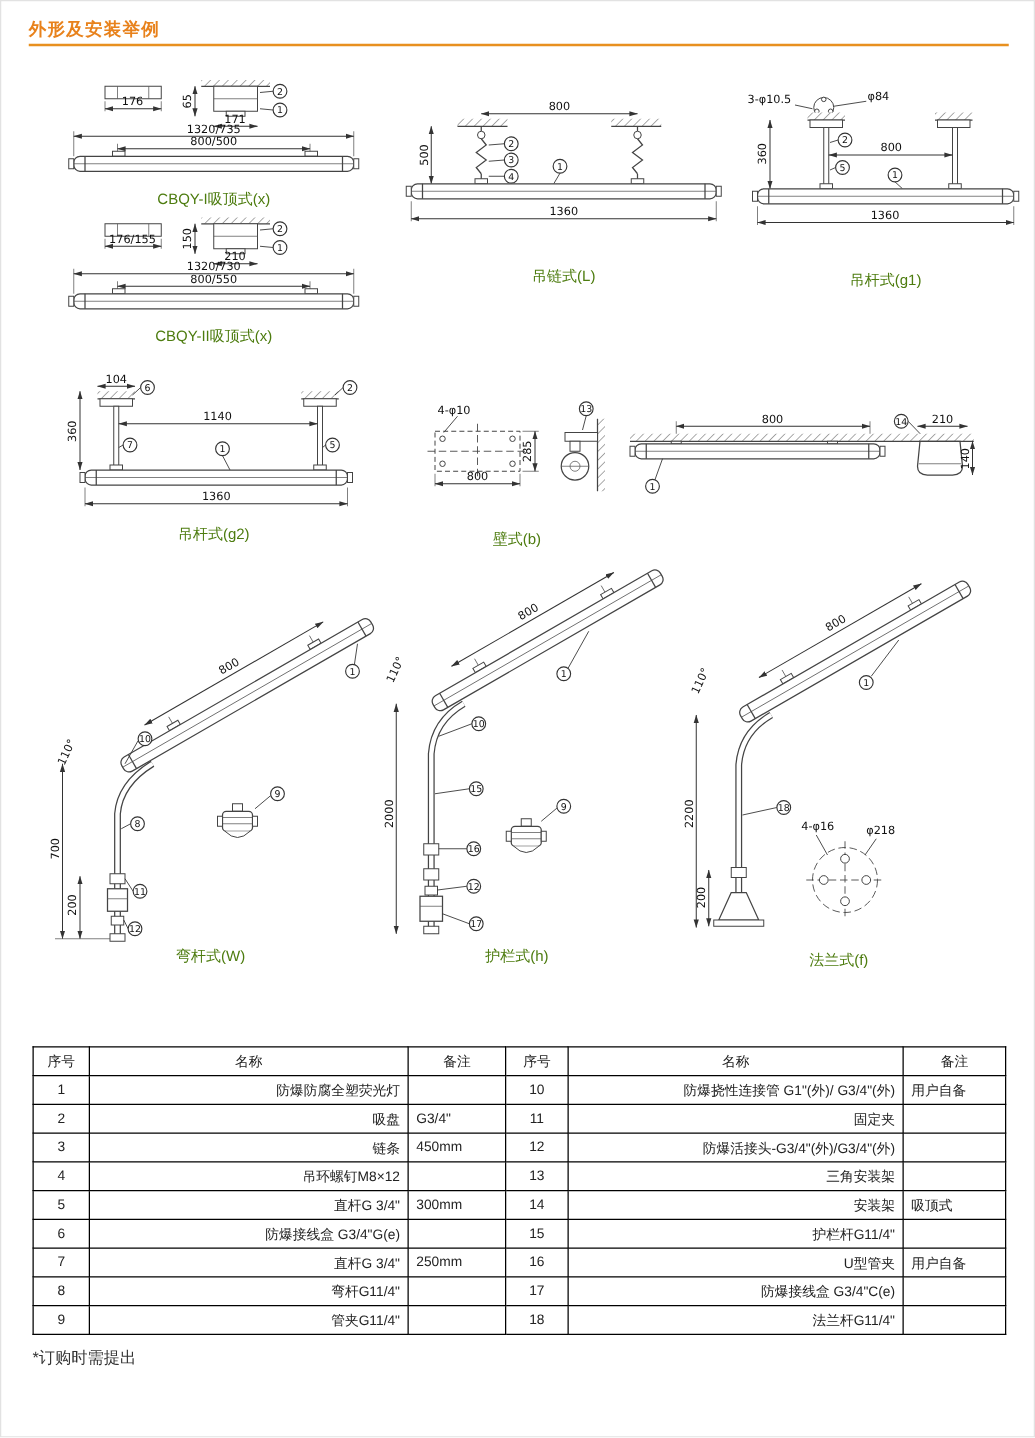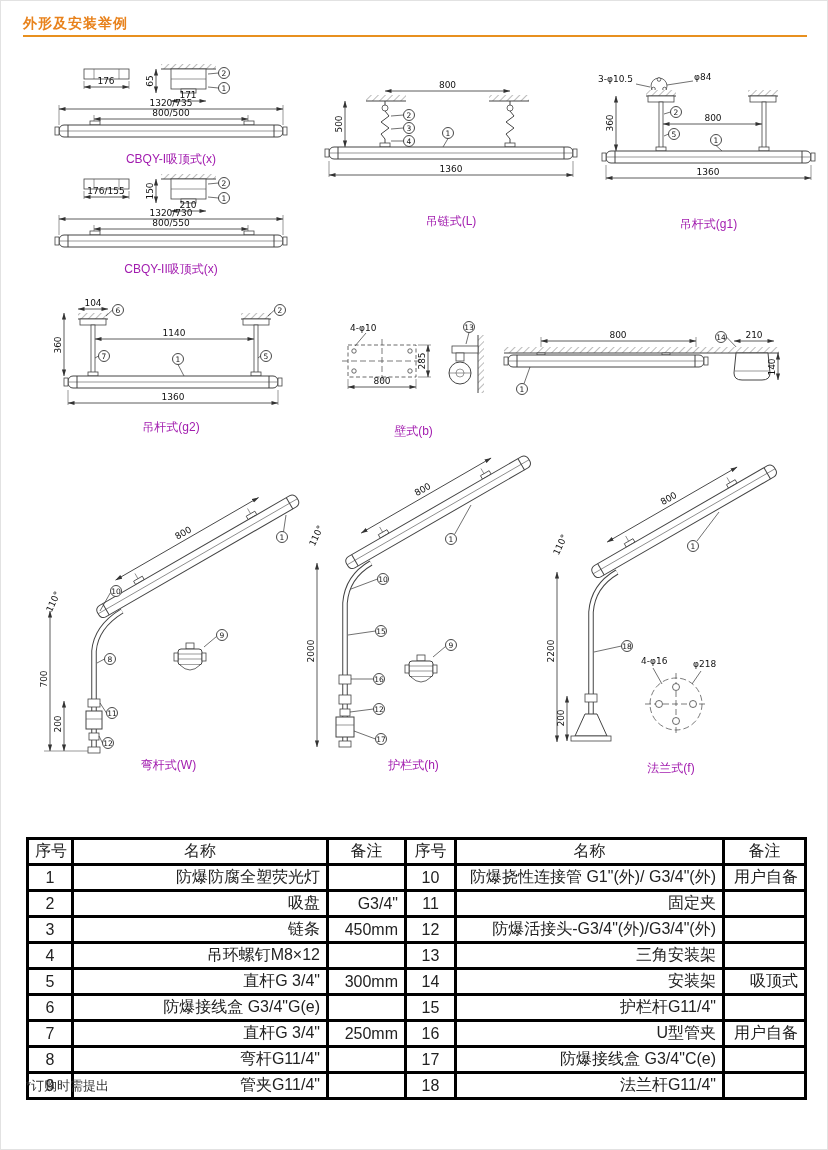--- a/index.html
+++ b/index.html
@@ -6,44 +6,44 @@
   html,body { background:#fff; }
   body {
     width:828px; height:1150px; position:relative;
     font-family:"Liberation Sans","DejaVu Sans",sans-serif;
     color:#222;
   }
   .page { position:absolute; inset:0; background:#fff; border:1px solid #e2e2e2; }
   .title { position:absolute; left:22px; top:14px; font-size:14px; font-weight:bold; color:#e8821c; letter-spacing:1px;text-align:right; }
   .rule  { position:absolute; left:22px; top:34px; width:784px; height:2px; background:#e8901f; }
   .diagram { position:absolute; }
-  .caption { position:absolute; left:0; right:0; text-align:center; font-size:12px; color:#a21caf; }
+  .caption { position:absolute; left:0; right:0; text-align:center; font-size:12px; color:#4d7c0f; }
   svg { display:block; overflow:visible; }
   svg text { font-family:"DejaVu Sans",sans-serif; }
   .dtxt { font-size:9px; fill:#111; }
   .ln   { stroke:#444; stroke-width:1; fill:none; }
   .thin { stroke:#555; stroke-width:0.6; fill:none; }
   .dim  { stroke:#333; stroke-width:0.8; fill:none; }
   .fillw  { fill:#fff; stroke:#444; stroke-width:1; }
   .fillw2 { fill:#fff; stroke:#444; stroke-width:0.8; }
   .dash  { stroke:#444; stroke-width:0.8; fill:none; stroke-dasharray:4 2.5; }
   .dashc { stroke:#444; stroke-width:0.7; fill:none; stroke-dasharray:6 3; }
   .p6 { stroke:#444; stroke-width:5.5; fill:none; }
   .p4 { stroke:#fff; stroke-width:3.5; fill:none; }
   .co circle { fill:#fff; stroke:#333; stroke-width:0.9; }
   .co text { font-size:7.5px; fill:#111; text-anchor:middle; }
   .ldr { stroke:#333; stroke-width:0.7; fill:none; }
   .hatchf { fill:url(#hch); stroke:none; }
   
   .parts { position:absolute; left:25px; top:836px; width:778px; border-collapse:collapse; table-layout:fixed; }
-  .parts th, .parts td { border:3px solid #000000; font-size:16px; height:23px; padding:1px 6px; overflow:hidden; white-space:nowrap; }
+  .parts th, .parts td { border:1px solid #000000; font-size:11px; height:23px; padding:1px 6px; overflow:hidden; white-space:nowrap; }
   .parts th { font-weight:normal; text-align:center; }
   .c-no   { text-align:center; }
   .c-name { text-align:right; }
-  .c-note { text-align:right; }
+  .c-note { text-align:left; }
   .footnote { position:absolute; left:25px; top:1076px; font-size:13px; color:#333; }
 </style>
 </head>
 <body>
 
 <svg width="0" height="0" style="position:absolute" aria-hidden="true">
   <defs>
     <marker id="ar" viewBox="0 0 8 6" refX="7.5" refY="3" markerWidth="7" markerHeight="5.2" orient="auto-start-reverse" markerUnits="userSpaceOnUse">
       <path d="M0,0.6 L7.8,3 L0,5.4 Z" fill="#333"></path>
     </marker>

